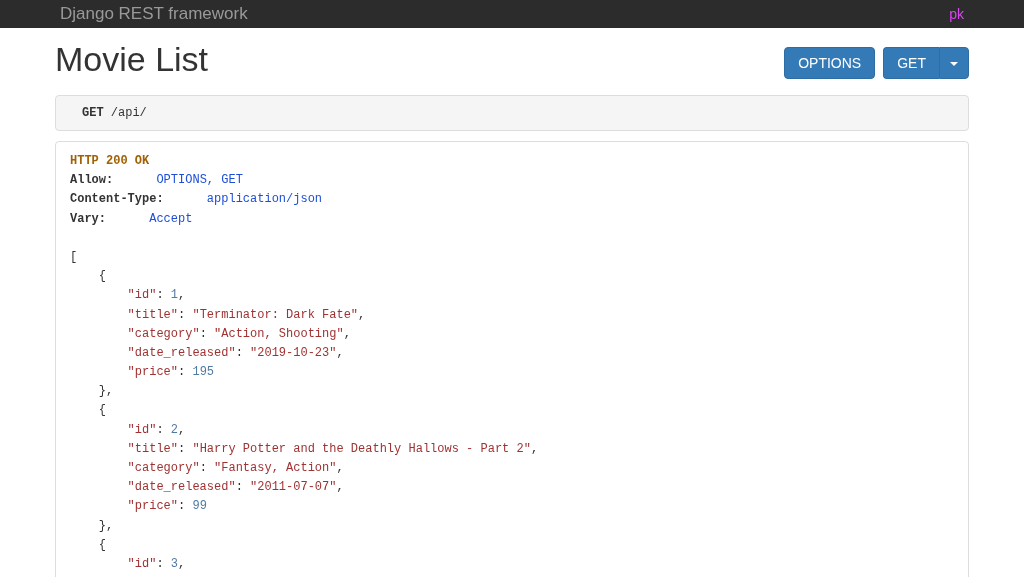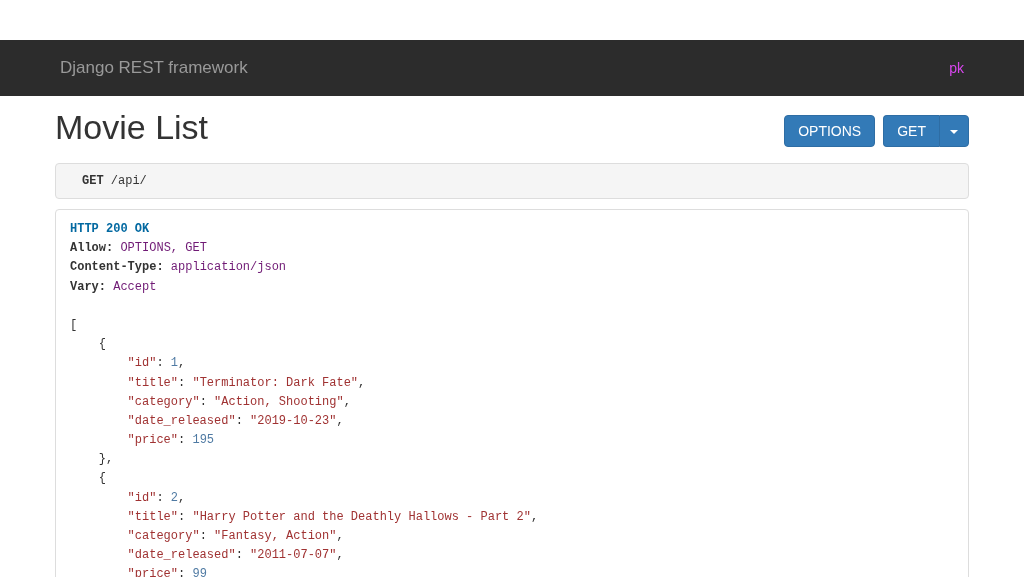--- a/index.html
+++ b/index.html
@@ -10,26 +10,25 @@
 
     body {
       font-family: -apple-system, BlinkMacSystemFont, "Segoe UI", Helvetica, Arial, sans-serif;
       background: #fff;
       color: #333;
     }
 
     .navbar {
       background: #2c2c2c;
       color: #999;
-      padding: 18px 60px;
+      padding: 4px 60px;
       display: flex;
       justify-content: space-between;
       align-items: center;
       font-size: 16px;
-      margin-top: 40px;
     }
 
     .navbar-brand {
       color: #999;
       font-size: 17px;
     }
 
     .navbar-user {
       color: #d946ef;
       font-size: 14px;
@@ -116,30 +115,31 @@
       padding: 10px 14px;
       font-family: Menlo, Consolas, "Courier New", monospace;
       font-size: 12px;
       line-height: 1.6;
       white-space: pre;
       overflow-x: auto;
     }
 
     .status-line {
       font-weight: bold;
-      color: #0369a1;
+      color: #a16207;
     }
 
     .hdr-name {
       font-weight: bold;
       color: #333;
     }
 
     .hdr-val {
-      color: #701a75;
+      color: #1d4ed8;
+      margin-left: 36px;
     }
 
     .json-punct { color: #333; }
     .json-key { color: #a03232; }
     .json-string { color: #a03232; }
     .json-num { color: #4f7aa3; }
   </style>
 </head>
 <body>
 

